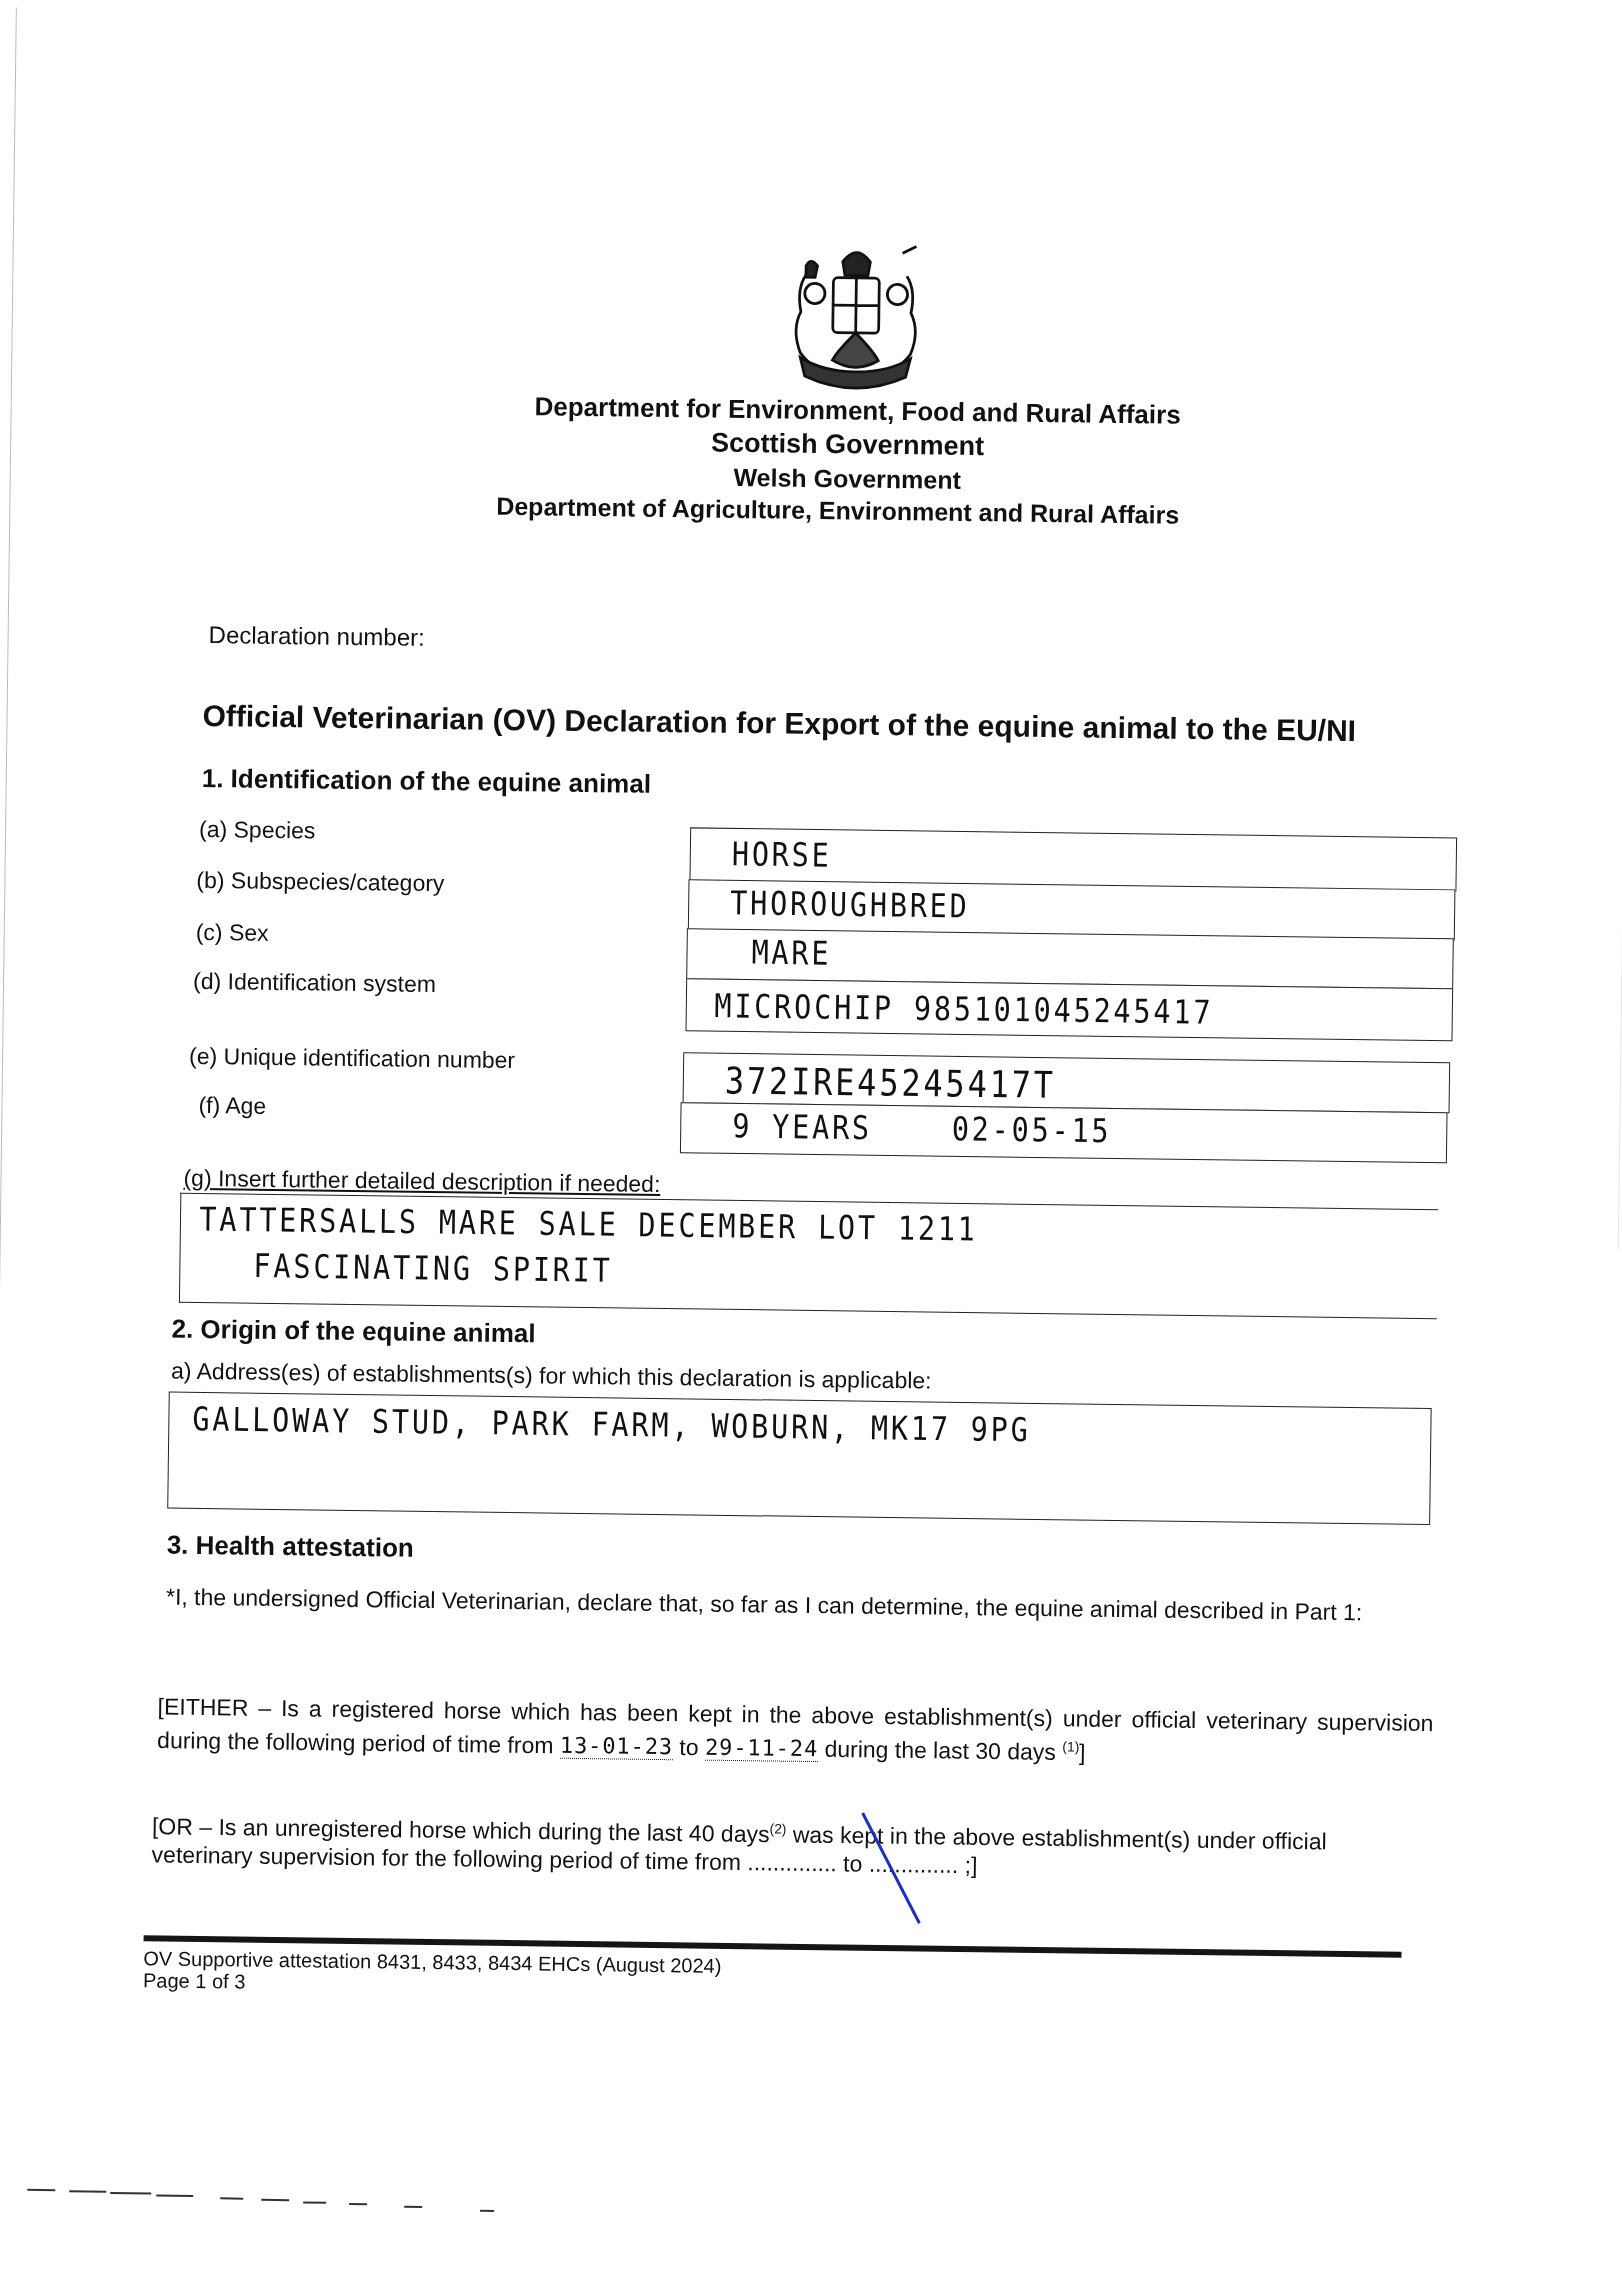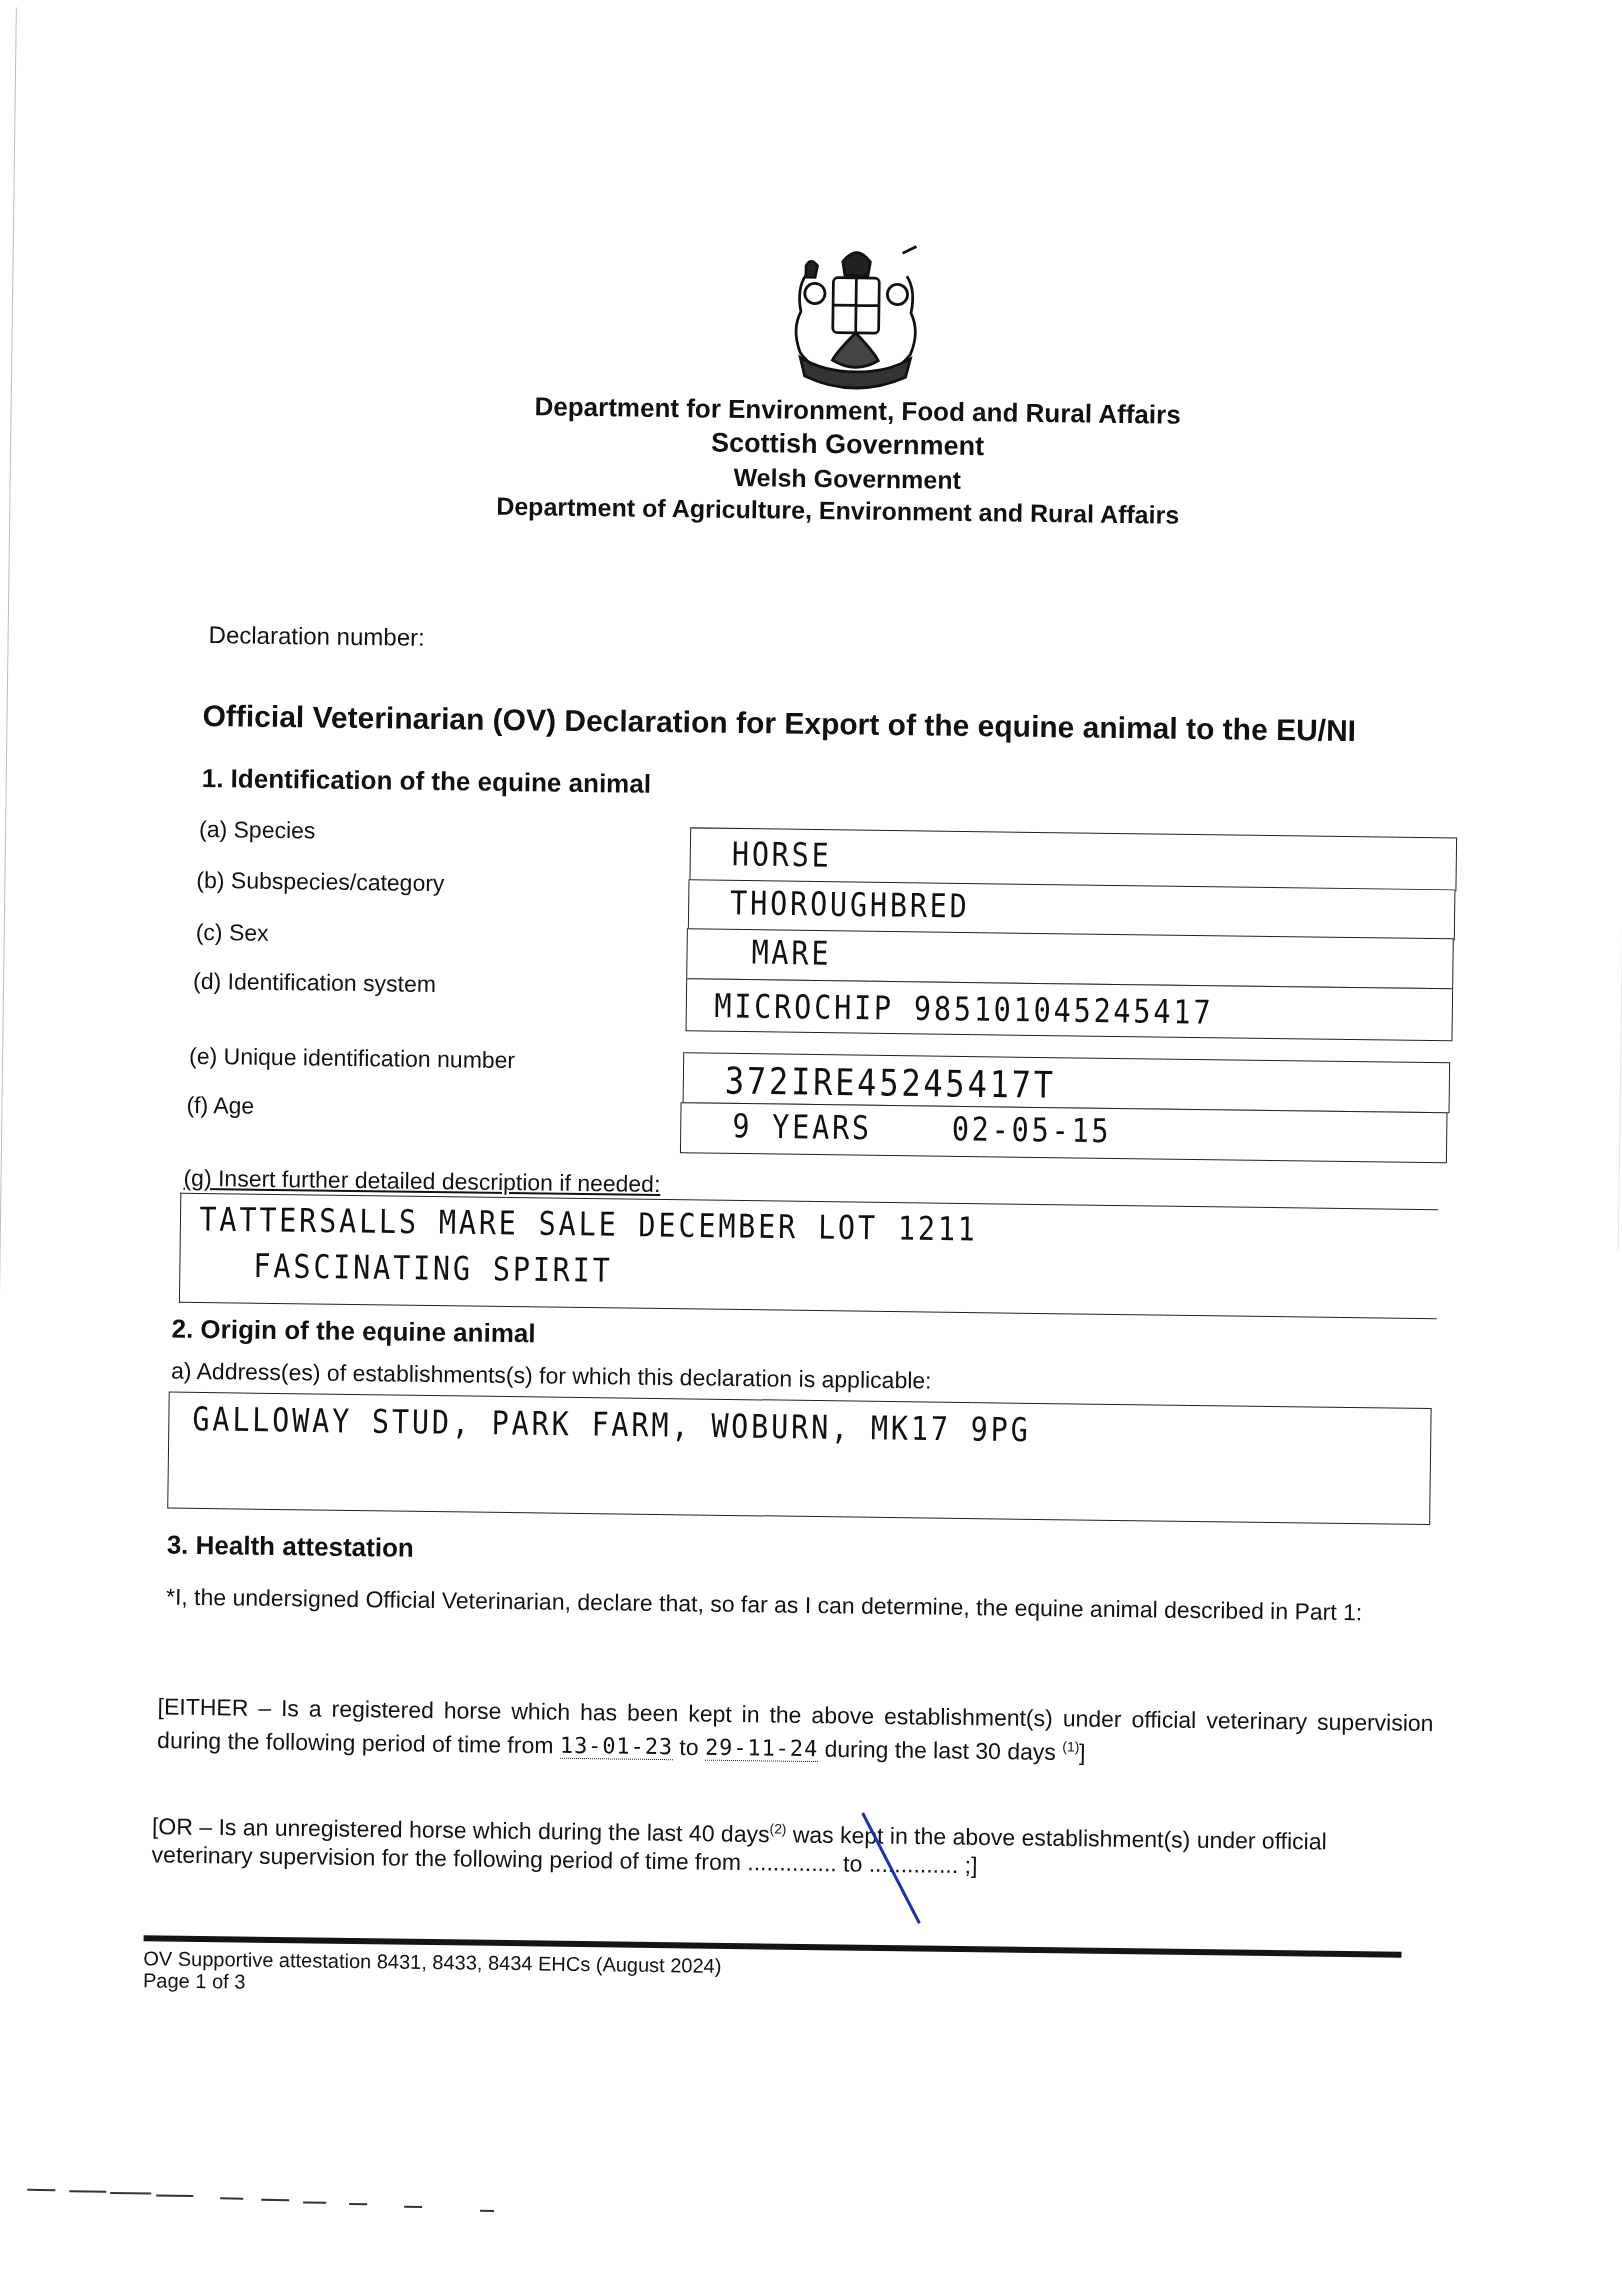--- a/index.html
+++ b/index.html
@@ -94,21 +94,21 @@
   <div class="lbl" style="left:191px;top:976px">(d) Identification system</div>
   <div class="box" style="left:684px;top:980px;width:767px;height:53px">
     <div class="hw" style="left:27.5px;top:10px">MICROCHIP 985101045245417</div>
   </div>
 
   <div class="lbl" style="left:188px;top:1051px">(e) Unique identification number</div>
   <div class="box" style="left:682px;top:1054px;width:767px;height:51px">
     <div class="hw" style="left:41px;top:8.3px;font-size:32px">372IRE45245417T</div>
   </div>
 
-  <div class="lbl" style="left:186px;top:1100px">(f) Age</div>
+  <div class="lbl" style="left:198px;top:1100px">(f) Age</div>
   <div class="box" style="left:680px;top:1104px;width:767px;height:51px">
     <div class="hw" style="left:51px;top:5.5px;white-space:pre">9 YEARS    02-05-15</div>
   </div>
 
   <div class="lbl" style="left:184px;top:1173px;text-decoration:underline">(g) Insert further detailed description if needed:</div>
   <div class="box" style="left:181px;top:1201px;width:1258px;height:110px;border-right:none">
     <div class="hw" style="left:18.4px;top:9.2px">TATTERSALLS MARE SALE DECEMBER LOT 1211</div>
     <div class="hw" style="left:73px;top:55px">FASCINATING SPIRIT</div>
   </div>
 

